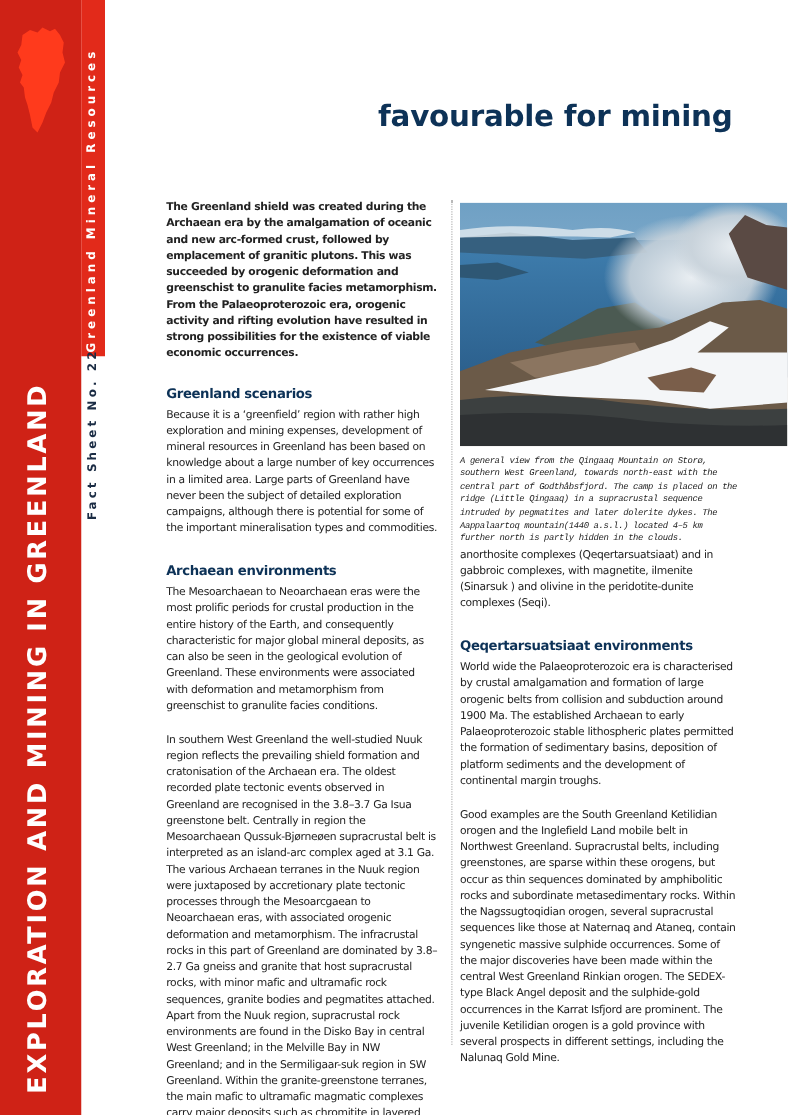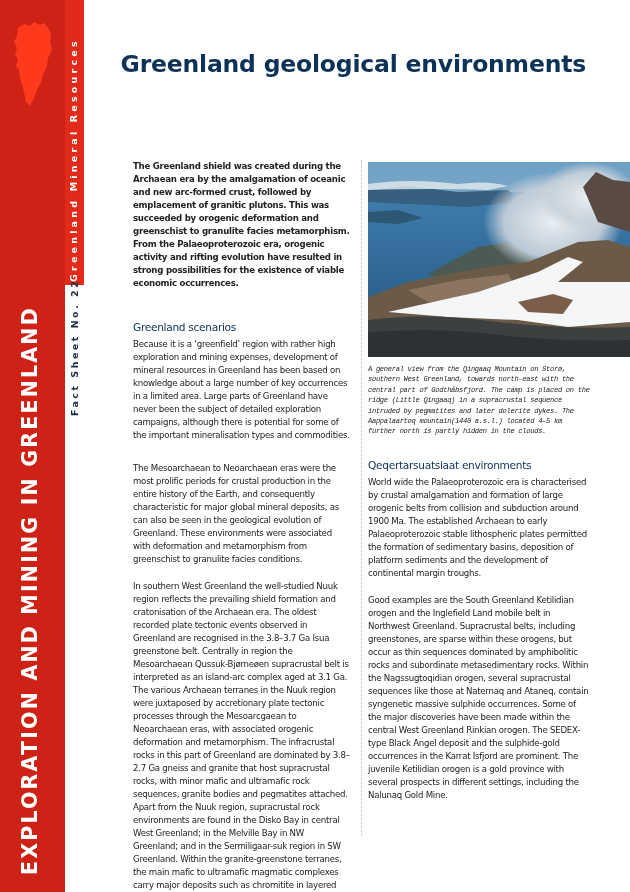--- a/index.html
+++ b/index.html
@@ -43,23 +43,23 @@
       font-size: 23.5px; line-height: 29px; color: #0d3257; letter-spacing: -0.2px;
     }
 
     .col {
       position: absolute; font-size: 8.6px; line-height: 13px;
       font-family: "DejaVu Sans", sans-serif; color: #222222; letter-spacing: -0.25px;
     }
     .col-left { left: 133px; top: 160px; width: 218px; }
     .col-right { left: 368px; top: 438px; width: 222px; }
 
-    .intro { font-weight: bold; color: #222; margin-bottom: 30px; }
+    .intro { font-weight: bold; color: #222; margin-bottom: 18px; }
     .heading {
-      font-weight: normal; font-size: 10.6px; line-height: 14px;
+      font-weight: bold; font-size: 10.6px; line-height: 14px;
       color: #0d3257; margin-bottom: 4px; letter-spacing: -0.3px;
     }
     .para { margin-bottom: 0; }
     .gap-s { height: 14px; }
     .gap-m { height: 20px; }
 
     .separator {
       position: absolute; left: 361px; top: 160px; width: 0; height: 676px;
       border-left: 1px dotted #b9b9b9;
     }
@@ -81,30 +81,32 @@
 
 <svg class="map-icon" viewBox="0 0 46 90">
   <path d="M10 8 L16 4 L22 6 L26 2 L32 5 L36 3 L40 8 L43 14 L42 22 L44 30 L40 38 L39 46 L35 54 L33 62 L29 70 L26 78 L22 86 L18 82 L16 72 L14 64 L12 58 L11 50 L8 46 L10 40 L7 34 L9 28 L6 22 L9 16 Z" fill="#ff3a1c"></path>
 </svg>
 
 <div class="vert series-title">EXPLORATION AND MINING IN GREENLAND</div>
 <div class="vert publisher">Greenland Mineral Resources</div>
 <div class="vert factsheet">Fact Sheet No. 22</div>
 
 <h1 class="page-title">
-  <span>Greenland geological environments</span><br>
+  <br>
+  <span>favourable for mining</span>
 </h1>
 
 <div class="col col-left">
   <p class="intro">The Greenland shield was created during the Archaean era by the amalgamation of oceanic and new arc-formed crust, followed by emplacement of granitic plutons. This was succeeded by orogenic deformation and greenschist to granulite facies metamorphism. From the Palaeoproterozoic era, orogenic activity and rifting evolution have resulted in strong possibilities for the existence of viable economic occurrences.</p>
 
   <h2 class="heading">Greenland scenarios</h2>
   <p class="para">Because it is a ‘greenfield’ region with rather high exploration and mining expenses, development of mineral resources in Greenland has been based on knowledge about a large number of key occurrences in a limited area. Large parts of Greenland have never been the subject of detailed exploration campaigns, although there is potential for some of the important mineralisation types and commodities.</p>
 
   <div class="gap-m"></div>
+  <h2 class="heading">Archaean environments</h2>
   <p class="para">The Mesoarchaean to Neoarchaean eras were the most prolific periods for crustal production in the entire history of the Earth, and consequently characteristic for major global mineral deposits, as can also be seen in the geological evolution of Greenland. These environments were associated with deformation and metamorphism from greenschist to granulite facies conditions.</p>
   <div class="gap-s"></div>
   <p class="para">In southern West Greenland the well-studied Nuuk region reflects the prevailing shield formation and cratonisation of the Archaean era. The oldest recorded plate tectonic events observed in Greenland are recognised in the 3.8–3.7 Ga Isua greenstone belt. Centrally in region the Mesoarchaean Qussuk-Bjørneøen supracrustal belt is interpreted as an island-arc complex aged at 3.1 Ga. The various Archaean terranes in the Nuuk region were juxtaposed by accretionary plate tectonic processes through the Mesoarcgaean to Neoarchaean eras, with associated orogenic deformation and metamorphism. The infracrustal rocks in this part of Greenland are dominated by 3.8–2.7 Ga gneiss and granite that host supracrustal rocks, with minor mafic and ultramafic rock sequences, granite bodies and pegmatites attached. Apart from the Nuuk region, supracrustal rock environments are found in the Disko Bay in central West Greenland; in the Melville Bay in NW Greenland; and in the Sermiligaar-suk region in SW Greenland. Within the granite-greenstone terranes, the main mafic to ultramafic magmatic complexes carry major deposits such as chromitite in layered</p>
 </div>
 
 <div class="separator"></div>
 
 <div class="photo">
   <svg width="262" height="195" viewBox="0 0 262 195" preserveAspectRatio="none">
     <defs>
@@ -136,18 +138,19 @@
     <path d="M110 130 L170 110 L200 95 L215 100 L190 120 L262 120 L262 160 L200 165 L150 158 L80 155 L20 150 Z" fill="#f4f6f8"></path>
     <path d="M150 140 L185 132 L205 138 L195 152 L160 150 Z" fill="#7a5e4a"></path>
     <path d="M0 158 Q60 150 130 160 Q200 168 262 165 L262 195 L0 195 Z" fill="#3c4040"></path>
     <path d="M0 170 Q80 165 150 175 Q210 180 262 178 L262 195 L0 195 Z" fill="#2e3133"></path>
   </svg>
 </div>
 
 <p class="caption">A general view from the Qingaaq Mountain on Storø, southern West Greenland, towards north-east with the central part of Godthåbsfjord. The camp is placed on the ridge (Little Qingaaq) in a supracrustal sequence intruded by pegmatites and later dolerite dykes. The Aappalaartoq mountain(1440 a.s.l.) located 4–5 km further north is partly hidden in the clouds.</p>
 
 <div class="col col-right">
+  <p class="para">anorthosite complexes (Qeqertarsuatsiaat) and in gabbroic complexes, with magnetite, ilmenite (Sinarsuk ) and olivine in the peridotite-dunite complexes (Seqi).</p>
   <div class="gap-m"></div>
   <h2 class="heading">Qeqertarsuatsiaat environments</h2>
   <p class="para">World wide the Palaeoproterozoic era is characterised by crustal amalgamation and formation of large orogenic belts from collision and subduction around 1900 Ma. The established Archaean to early Palaeoproterozoic stable lithospheric plates permitted the formation of sedimentary basins, deposition of platform sediments and the development of continental margin troughs.</p>
   <div class="gap-s"></div>
   <p class="para">Good examples are the South Greenland Ketilidian orogen and the Inglefield Land mobile belt in Northwest Greenland. Supracrustal belts, including greenstones, are sparse within these orogens, but occur as thin sequences dominated by amphibolitic rocks and subordinate metasedimentary rocks. Within the Nagssugtoqidian orogen, several supracrustal sequences like those at Naternaq and Ataneq, contain syngenetic massive sulphide occurrences. Some of the major discoveries have been made within the central West Greenland Rinkian orogen. The SEDEX-type Black Angel deposit and the sulphide-gold occurrences in the Karrat Isfjord are prominent. The juvenile Ketilidian orogen is a gold province with several prospects in different settings, including the Nalunaq Gold Mine.</p>
 </div>
 
 </body></html>

